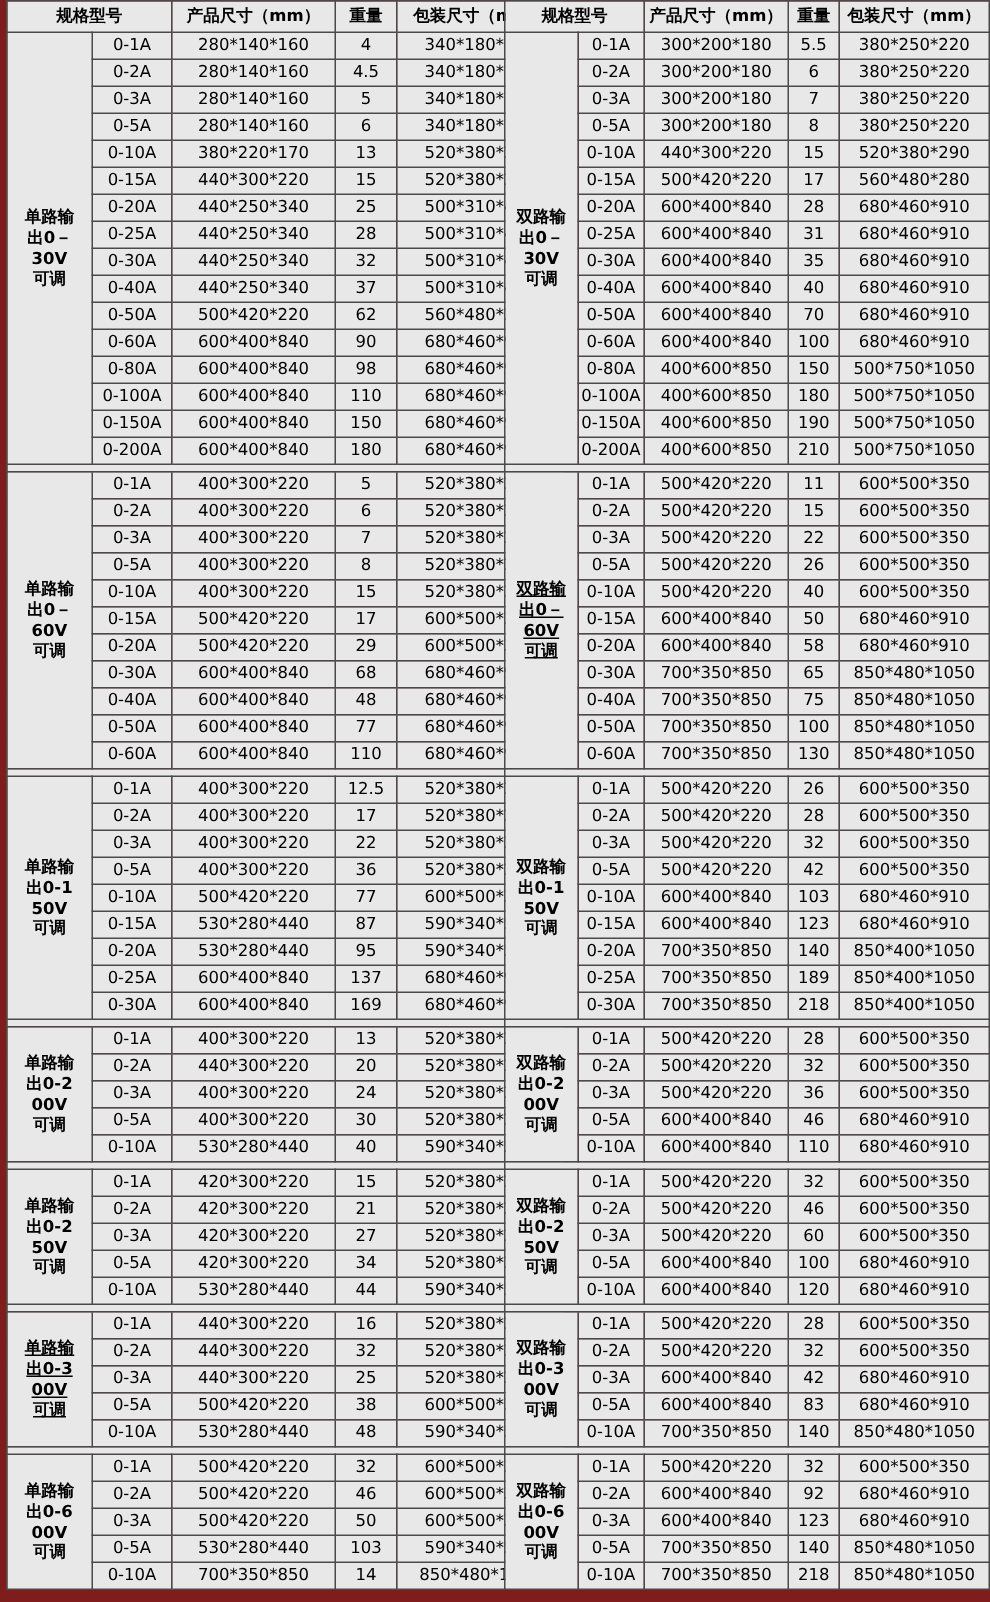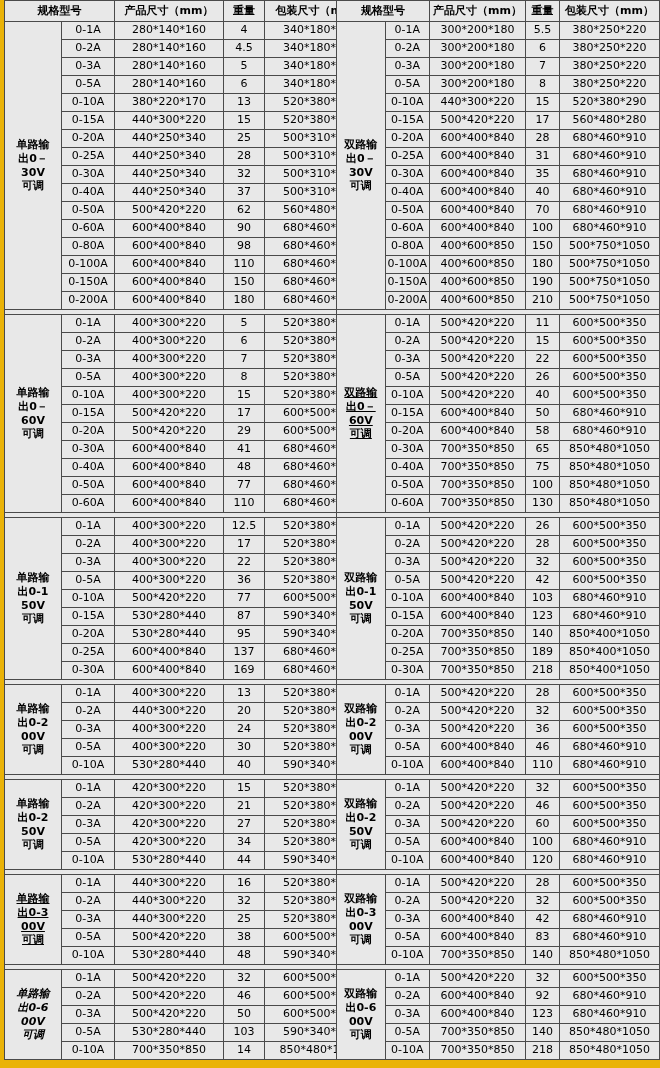--- a/index.html
+++ b/index.html
@@ -1,17 +1,17 @@
 <!DOCTYPE html>
 <html><head>
 <meta charset="utf-8">
 <style>
   html,body{margin:0;padding:0;background:#ffffff;}
   body{font-family:"DejaVu Sans","Liberation Sans",sans-serif;}
-  #page{width:660px;height:1068px;position:relative;background:#eab308;box-sizing:border-box;}
+  #page{width:660px;height:1068px;position:relative;background:#7f1d1d;box-sizing:border-box;}
   table.spec{border-collapse:collapse;table-layout:fixed;}
   table.spec td,table.spec th{border:1px solid #4a4a4a;font-size:11px;text-align:center;vertical-align:middle;padding:0;line-height:1.15;color:#000;background:#e8e8e8;}
   .hdr td{background:#d2d2d2;font-weight:bold;font-size:12px;height:20px;}
   .grp{background:#e0e0e0;font-weight:bold;font-size:12px;width:56px;}
   .model{width:52px;background:#ececec;}
   .psize{width:108px;background:#ececec;}
   .weight{width:40px;background:#ececec;}
   .bsize{width:110px;background:#ececec;}
   .row td{height:17px;}
   .sep{height:4px;border-left:1px solid #4a4a4a;border-right:1px solid #4a4a4a;background:#fff;border-top:none;border-bottom:none;}
@@ -176,21 +176,21 @@
           </tr>
           <tr class="row">
             <td class="model">0-20A</td>
             <td class="psize">500*420*220</td>
             <td class="weight">29</td>
             <td class="bsize">600*500*350</td>
           </tr>
           <tr class="row">
             <td class="model">0-30A</td>
             <td class="psize">600*400*840</td>
-            <td class="weight">41</td>
+            <td class="weight">68</td>
             <td class="bsize">680*460*910</td>
           </tr>
           <tr class="row">
             <td class="model">0-40A</td>
             <td class="psize">600*400*840</td>
             <td class="weight">48</td>
             <td class="bsize">680*460*910</td>
           </tr>
           <tr class="row">
             <td class="model">0-50A</td>
@@ -370,21 +370,21 @@
             <td class="model">0-10A</td>
             <td class="psize">530*280*440</td>
             <td class="weight">48</td>
             <td class="bsize">590*340*500</td>
           </tr>
           <tr>
             <td class="sep" colspan="5"></td>
           </tr>
           <tr class="row">
             <td class="grp grp-vert" rowspan="5">
-              <div style="width: 34px; margin: 0px auto; word-break: break-all; line-height: 1.25; font-style: italic;">单路输出0-600V可调</div>
+              <div style="width: 34px; margin: 0px auto; word-break: break-all; line-height: 1.25;">单路输出0-600V可调</div>
             </td>
             <td class="model">0-1A</td>
             <td class="psize">500*420*220</td>
             <td class="weight">32</td>
             <td class="bsize">600*500*350</td>
           </tr>
           <tr class="row">
             <td class="model">0-2A</td>
             <td class="psize">500*420*220</td>
             <td class="weight">46</td>

